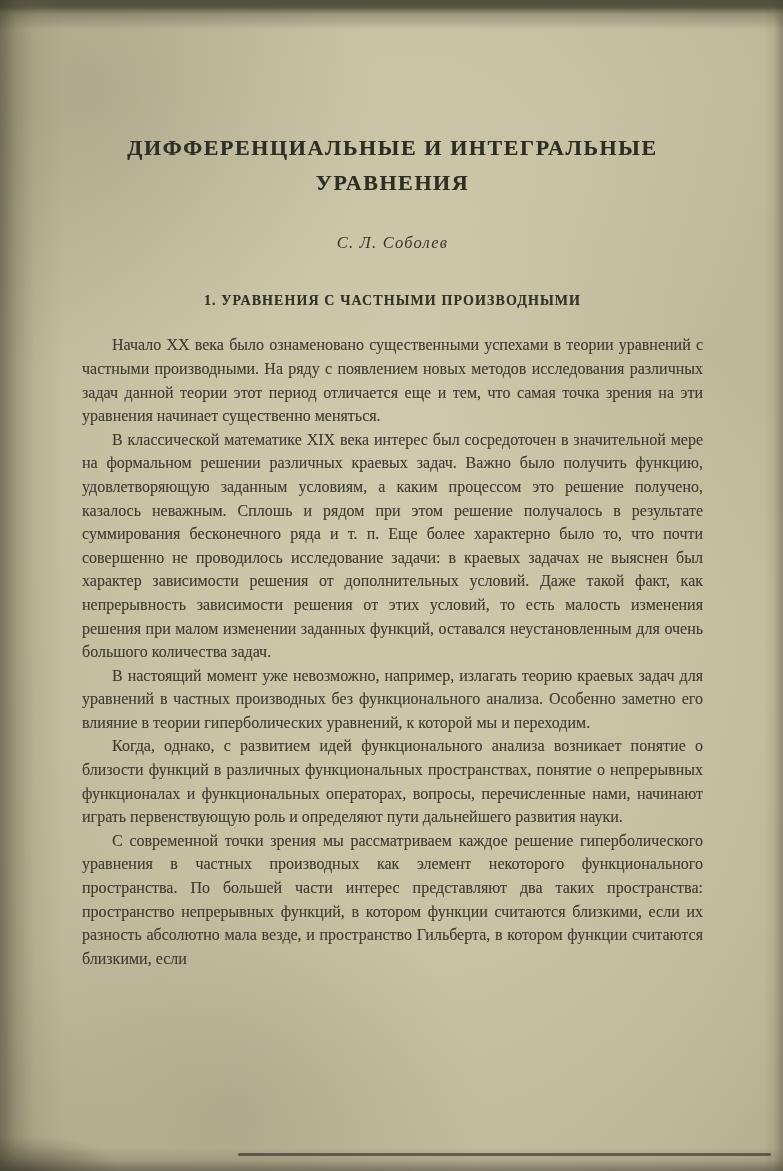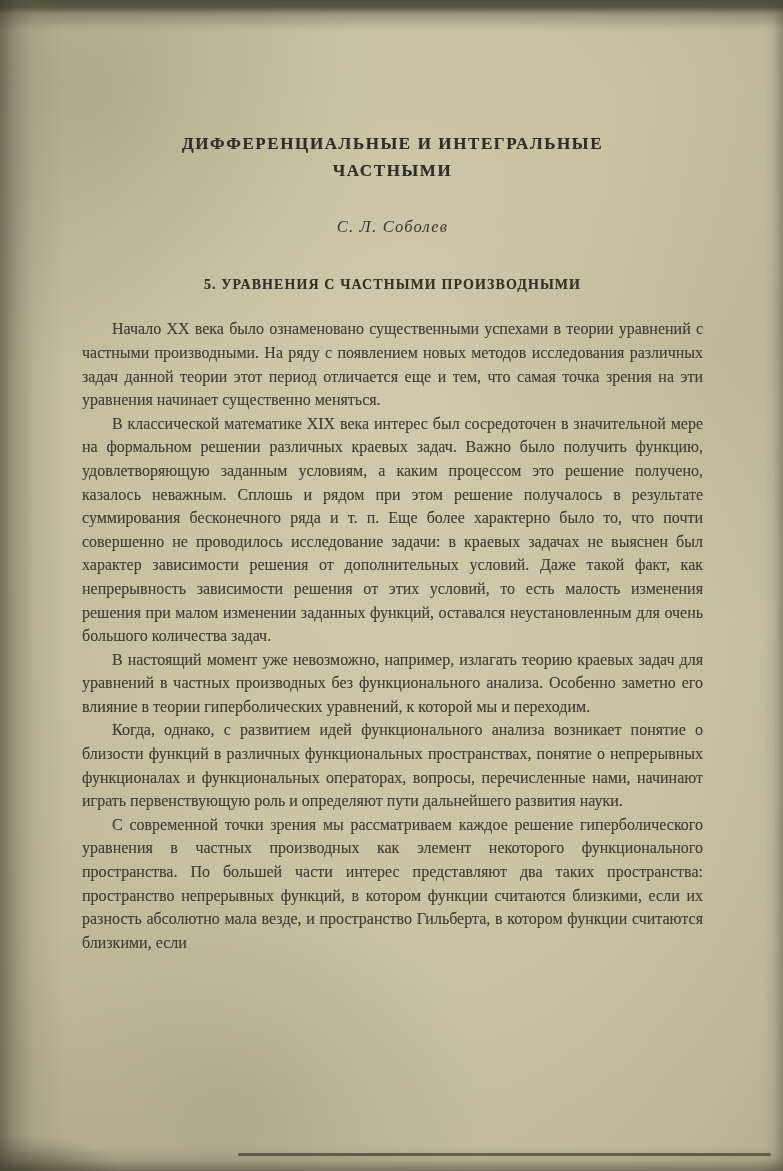--- a/index.html
+++ b/index.html
@@ -46,21 +46,21 @@
     position: absolute; left: 0; bottom: 0; width: 120px; height: 36px;
     background: radial-gradient(ellipse at 20% 100%, rgba(52,50,36,0.5) 0%, rgba(52,50,36,0) 70%);
     pointer-events: none;
   }
   .content {
     position: absolute; top: 0; left: 0; right: 0;
     padding: 130px 80px 0 82px;
   }
   .title {
     margin: 0;
-    font-size: 17px;
+    font-size: 22px;
     font-weight: bold;
     text-align: center;
     letter-spacing: 1.6px;
     line-height: 1.6;
     color: #2e2e25;
     text-shadow: 0 0 0.6px rgba(46,46,37,0.55);
   }
   .author {
     margin-top: 33px;
     text-align: center;
@@ -103,25 +103,25 @@
 <div class="scan">
   <div class="stains"></div>
   <div class="edge edge-top"></div>
   <div class="edge edge-left"></div>
   <div class="edge edge-right"></div>
   <div class="edge edge-bottom"></div>
   <div class="bottom-line"></div>
   <div class="bottom-blob"></div>
 
   <div class="content">
-    <h1 class="title"><span>ДИФФЕРЕНЦИАЛЬНЫЕ И ИНТЕГРАЛЬНЫЕ</span><br><span>ЧАСТНЫМИ</span></h1>
+    <h1 class="title"><span>ДИФФЕРЕНЦИАЛЬНЫЕ И ИНТЕГРАЛЬНЫЕ</span><br><span>УРАВНЕНИЯ</span></h1>
 
     <div class="author">С.  Л.  Соболев</div>
 
-    <h2 class="section-heading">5. УРАВНЕНИЯ С ЧАСТНЫМИ ПРОИЗВОДНЫМИ</h2>
+    <h2 class="section-heading">1. УРАВНЕНИЯ С ЧАСТНЫМИ ПРОИЗВОДНЫМИ</h2>
 
     <div class="body-text">
       <p>Начало XX века было ознаменовано существенными успехами в теории уравнений с частными производными. На ряду с появлением новых методов исследования различных задач данной теории этот период отличается еще и тем, что самая точка зрения на эти уравнения начинает существенно меняться.</p>
       <p>В классической математике XIX века интерес был сосредоточен в значительной мере на формальном решении различных краевых задач. Важно было получить функцию, удовлетворяющую заданным условиям, а каким процессом это решение получено, казалось неважным. Сплошь и рядом при этом решение получалось в результате суммирования бесконечного ряда и т. п. Еще более характерно было то, что почти совершенно не проводилось исследование задачи: в краевых задачах не выяснен был характер зависимости решения от дополнительных условий. Даже такой факт, как непрерывность зависимости решения от этих условий, то есть малость изменения решения при малом изменении заданных функций, оставался неустановленным для очень большого количества задач.</p>
       <p>В настоящий момент уже невозможно, например, излагать теорию краевых задач для уравнений в частных производных без функционального анализа. Особенно заметно его влияние в теории гиперболических уравнений, к которой мы и переходим.</p>
       <p>Когда, однако, с развитием идей функционального анализа возникает понятие о близости функций в различных функциональных пространствах, понятие о непрерывных функционалах и функциональных операторах, вопросы, перечисленные нами, начинают играть первенствующую роль и определяют пути дальнейшего развития науки.</p>
       <p>С современной точки зрения мы рассматриваем каждое решение гиперболического уравнения в частных производных как элемент некоторого функционального пространства. По большей части интерес представляют два таких пространства: пространство непрерывных функций, в котором функции считаются близкими, если их разность абсолютно мала везде, и пространство Гильберта, в котором функции считаются близкими, если</p>
     </div>
   </div>
 </div>

